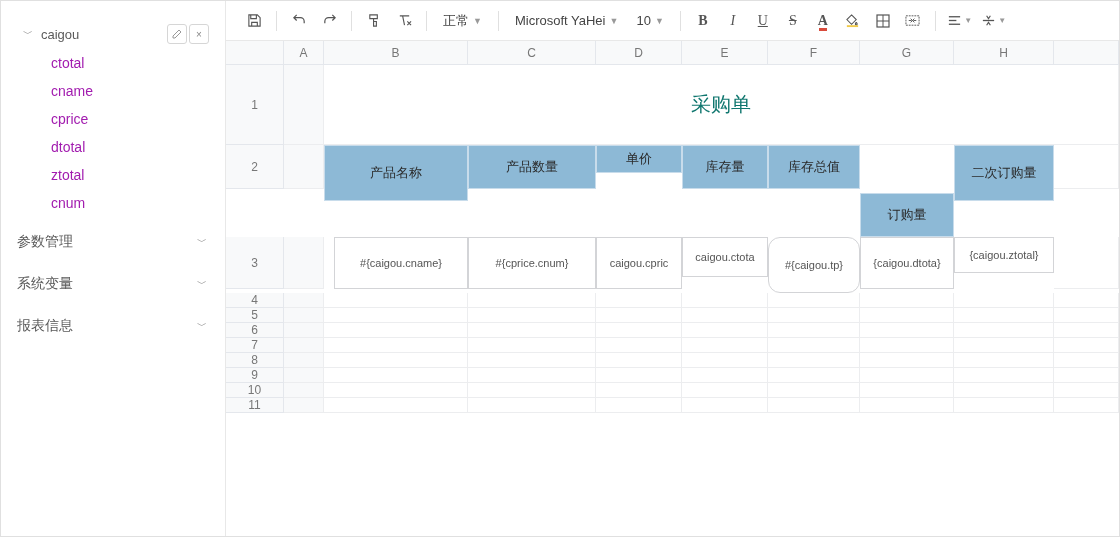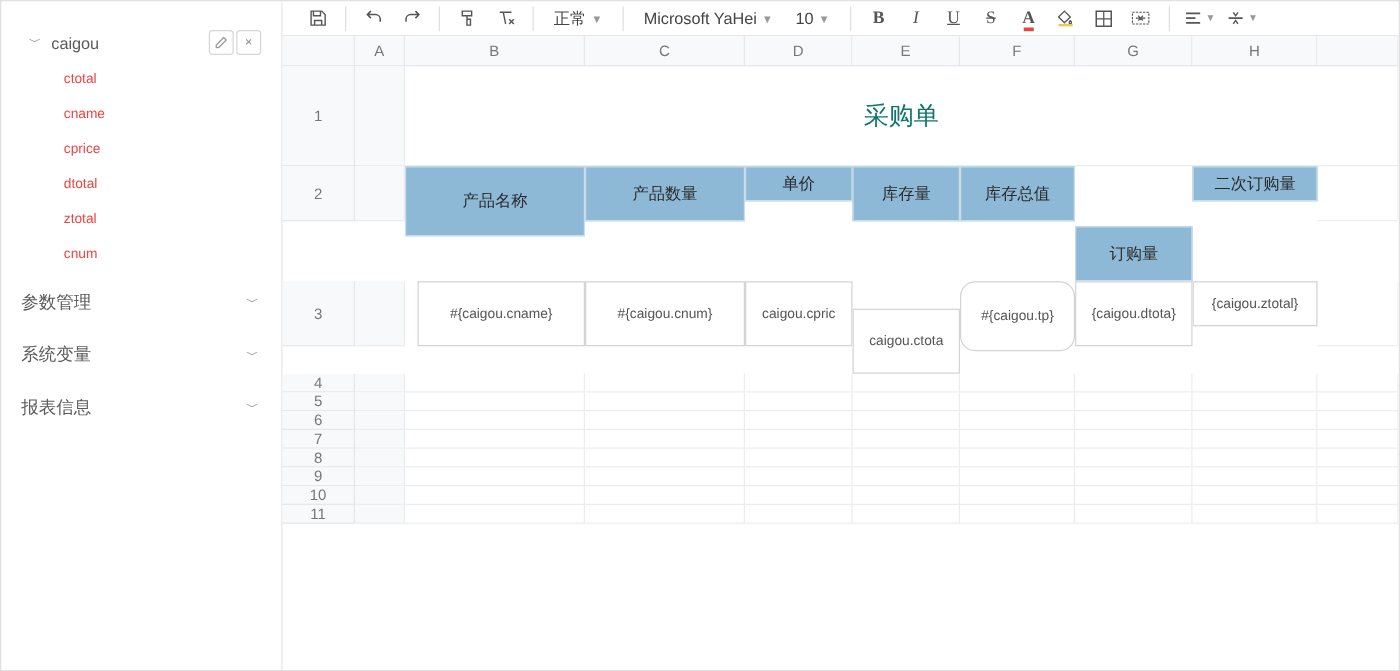--- a/index.html
+++ b/index.html
@@ -8,23 +8,23 @@
     .sidebar { width: 225px; border-right: 1px solid #e8e8e8; padding: 18px 14px; display: flex; flex-direction: column; gap: 0; }
     .sb-section { margin-bottom: 8px; }
     .sb-header { display: flex; align-items: center; justify-content: space-between; height: 34px; padding: 0 2px; cursor: pointer; color: #5a5a5a; font-size: 14px; }
     .plus { color: #3b82f6; font-size: 16px; font-weight: 400; padding: 0 4px; cursor: pointer; }
     .chev { color: #888; font-size: 10px; width: 14px; display: inline-block; text-align: center; }
     .tree-item { display: flex; align-items: center; justify-content: space-between; height: 30px; padding: 0 2px 0 6px; color: #5a5a5a; cursor: pointer; }
     .tree-item-left { display: flex; align-items: center; gap: 6px; }
     .tree-actions { display: flex; gap: 2px; }
     .tree-btn { width: 20px; height: 20px; border: 1px solid #d6d6d6; border-radius: 3px; background: #fff; display: flex; align-items: center; justify-content: center; font-size: 10px; color: #888; cursor: pointer; }
     .tree-children { padding-left: 36px; }
-    .tree-leaf { height: 28px; display: flex; align-items: center; color: #ef4444; font-size: 11px; cursor: pointer; }
+    .tree-leaf { height: 28px; display: flex; align-items: center; color: #a21caf; font-size: 14px; cursor: pointer; }
     .main { flex: 1; display: flex; flex-direction: column; overflow: hidden; }
-    .toolbar { height: 28px; border-bottom: 1px solid #e8e8e8; display: flex; align-items: center; padding: 0 14px; gap: 2px; color: #555; }
+    .toolbar { height: 40px; border-bottom: 1px solid #e8e8e8; display: flex; align-items: center; padding: 0 14px; gap: 2px; color: #555; }
     .tb-btn { width: 28px; height: 28px; display: flex; align-items: center; justify-content: center; font-size: 14px; cursor: pointer; border-radius: 3px; }
     .tb-sep { width: 1px; height: 20px; background: #e0e0e0; margin: 0 6px; }
     .tb-dd { display: flex; align-items: center; padding: 0 8px; height: 28px; cursor: pointer; gap: 4px; font-size: 13px; color: #444; }
     .tb-dd .caret { font-size: 9px; color: #999; }
     .underline-a { text-decoration: underline; }
     .strike-a { text-decoration: line-through; }
     .font-glyph { position: relative; font-weight: bold; font-family: serif; }
     .font-glyph .bar { position: absolute; bottom: -2px; left: 1px; right: 1px; height: 3px; }
     .sheet-wrap { flex: 1; overflow: hidden; position: relative; }
     .sheet { display: grid; grid-template-columns: 58px 40px 144px 128px 86px 86px 92px 94px 100px 1fr; }
@@ -201,29 +201,29 @@
         <div class="cell row-1 title-cell" style="height:80px;">采购单</div>
 
         <div class="rowhdr" style="height:44px;">2</div>
         <div class="cell a-col" style="height:44px;"></div>
         <div class="cell hdr-cell" style="height:56px;">产品名称</div>
         <div class="cell hdr-cell" style="height:44px;">产品数量</div>
         <div class="cell hdr-cell" style="height:28px;">单价</div>
         <div class="cell hdr-cell" style="height:44px;">库存量</div>
         <div class="cell hdr-cell" style="height:44px;">库存总值</div>
         <div class="cell hdr-cell" style="height:44px;margin-top:48px;">订购量</div>
-        <div class="cell hdr-cell" style="height:28px;">二次订购量</div>
+        <div class="cell hdr-cell" style="height:56px;">二次订购量</div>
         <div class="cell" style="height:44px;"></div>
 
         <div class="rowhdr" style="height:52px;">3</div>
         <div class="cell a-col" style="height:52px;"></div>
         <div class="cell data-cell" style="height:52px;margin-left:10px;">#{caigou.cname}</div>
-        <div class="cell data-cell" style="height:52px;">#{caigou.cnum}</div>
+        <div class="cell data-cell" style="height:52px;">#{cprice.cnum}</div>
         <div class="cell data-cell" style="height:52px;">caigou.cpric</div>
-        <div class="cell data-cell" style="height:52px;margin-top:22px;">caigou.ctota</div>
+        <div class="cell data-cell" style="height:40px;">caigou.ctota</div>
         <div class="cell data-cell" style="height:56px;border-radius:12px;">#{caigou.tp}</div>
         <div class="cell data-cell" style="height:52px;">{caigou.dtota}</div>
         <div class="cell data-cell" style="height:36px;">{caigou.ztotal}</div>
         <div class="cell" style="height:52px;"></div>
 
         <div class="rowhdr row-n">4</div>
           <div class="cell row-n a-col"></div>
           <div class="cell row-n"></div>
           <div class="cell row-n"></div>
           <div class="cell row-n"></div>

